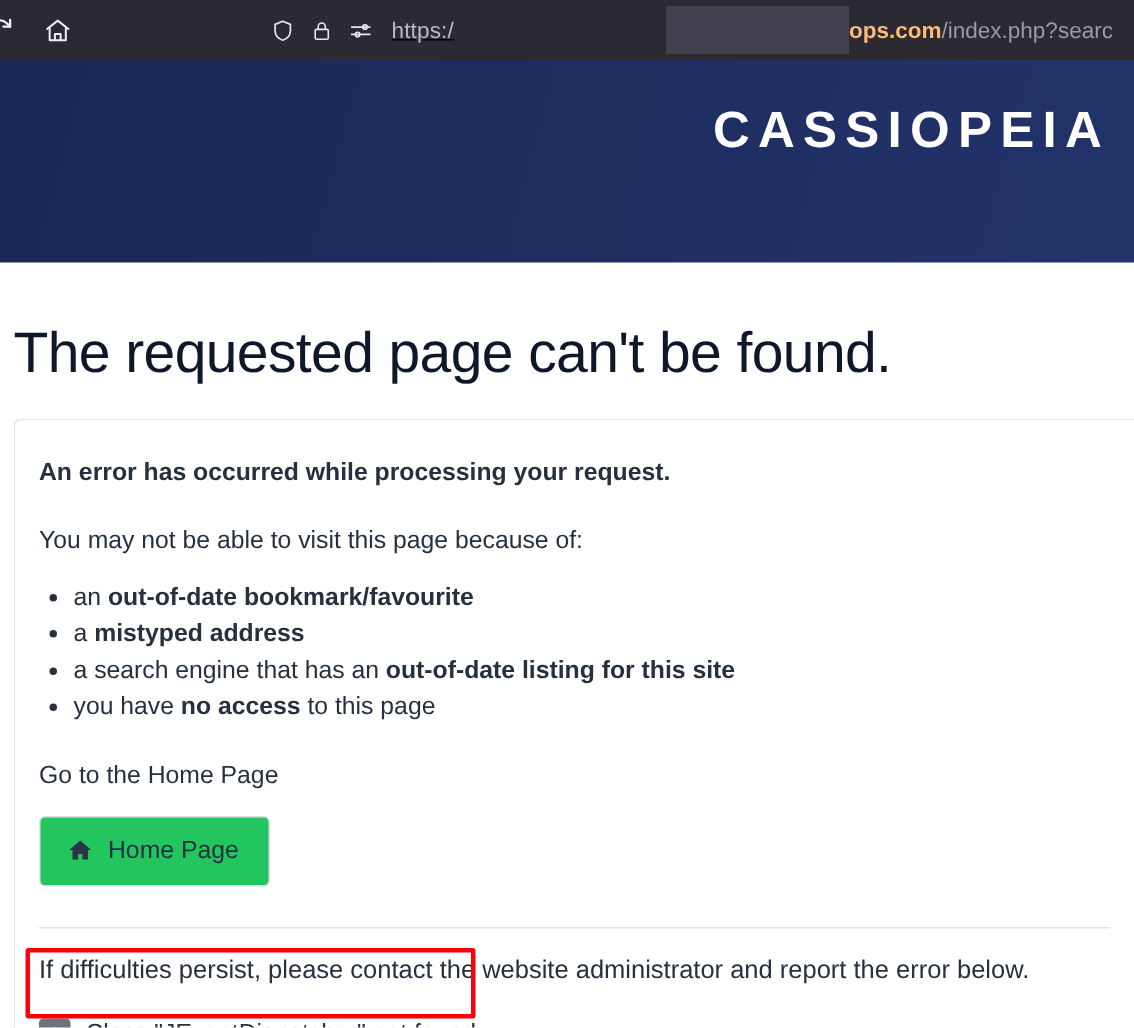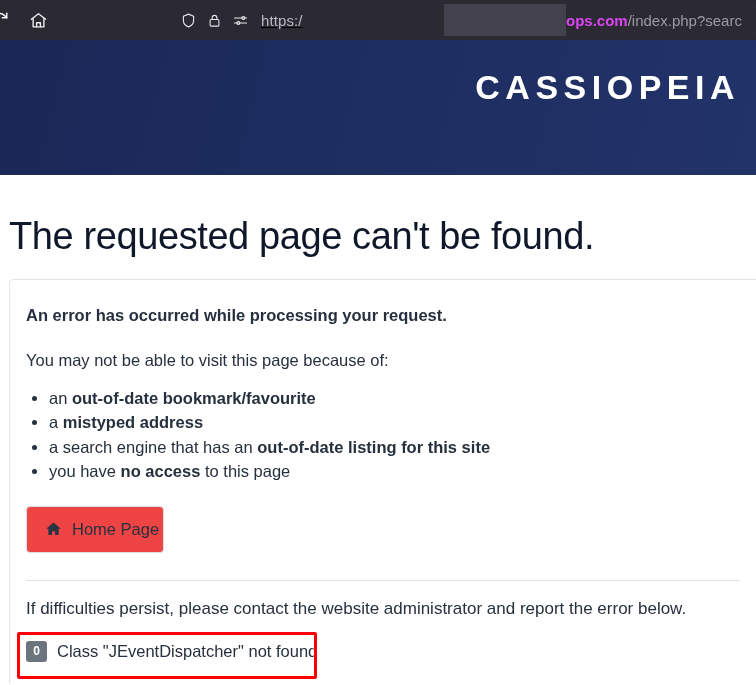--- a/index.html
+++ b/index.html
@@ -74,21 +74,21 @@
     white-space: nowrap;
   }
   .url-icon svg { display: block; }
   .url-scheme {
     color: #b9b9c3;
     font-size: 15px;
     letter-spacing: 0.1px;
     margin-left: 2px;
   }
   .url-host {
-    color: #d946ef;
+    color: #fdba74;
     font-size: 15px;
     font-weight: bold;
   }
   .url-path {
     color: #9a9aa6;
     font-size: 15px;
   }
 
   
   .site-header {
@@ -186,22 +186,22 @@
     font-size: 16.5px;
     color: #26303e;
     margin: 24px 0 17px 0;
   }
   .home-page-btn {
     display: inline-flex;
     align-items: center;
     gap: 9px;
     border: 1px solid #dcdfe3;
     border-radius: 4px;
-    background: #ef4444;
-    padding: 13px 4px 13px 17px;
+    background: #22c55e;
+    padding: 13px 20px 13px 17px;
     font-size: 16.5px;
     color: #26303e;
     cursor: pointer;
     font-family: "Liberation Sans", sans-serif;
   }
   .home-page-btn svg { display: block; }
 
   hr.err-divider {
     border: none;
     border-top: 1px solid #e3e4e6;
@@ -322,20 +322,21 @@
       <p class="err-head">An error has occurred while processing your request.</p>
       <p class="err-lead">You may not be able to visit this page because of:</p>
 
       <ul class="err-list">
         <li><span>an </span><b>out-of-date bookmark/favourite</b><span></span></li>
         <li><span>a </span><b>mistyped address</b><span></span></li>
         <li><span>a search engine that has an </span><b>out-of-date listing for this site</b><span></span></li>
         <li><span>you have </span><b>no access</b><span> to this page</span></li>
       </ul>
 
+      <p class="goto-home">Go to the Home Page</p>
 
       <button class="home-page-btn">
         <span>
           <svg width="19" height="18" viewBox="0 0 24 24" fill="#2b3442">
             <path d="M12 3.2 2.2 11.6h2.9V20h5V15.1h3.8V20h5v-8.4h2.9z"></path>
           </svg>
         </span>
         <span>Home Page</span>
       </button>
 

